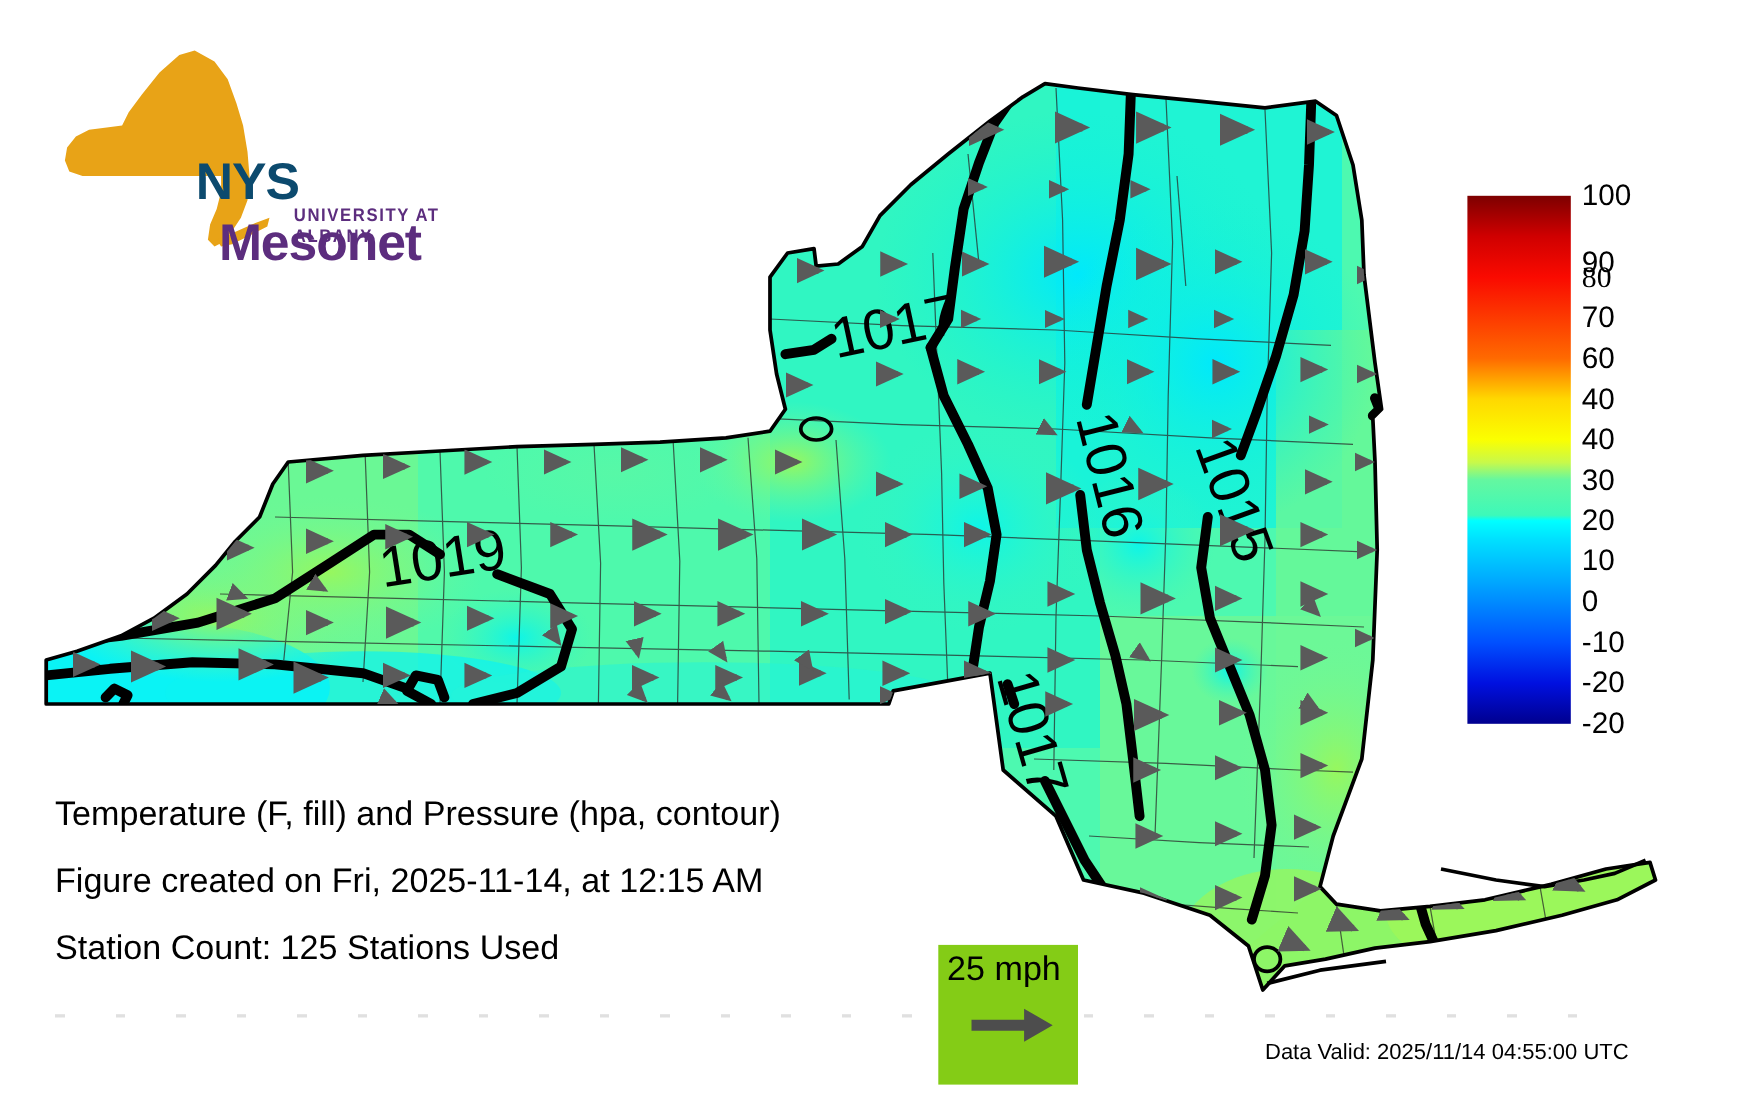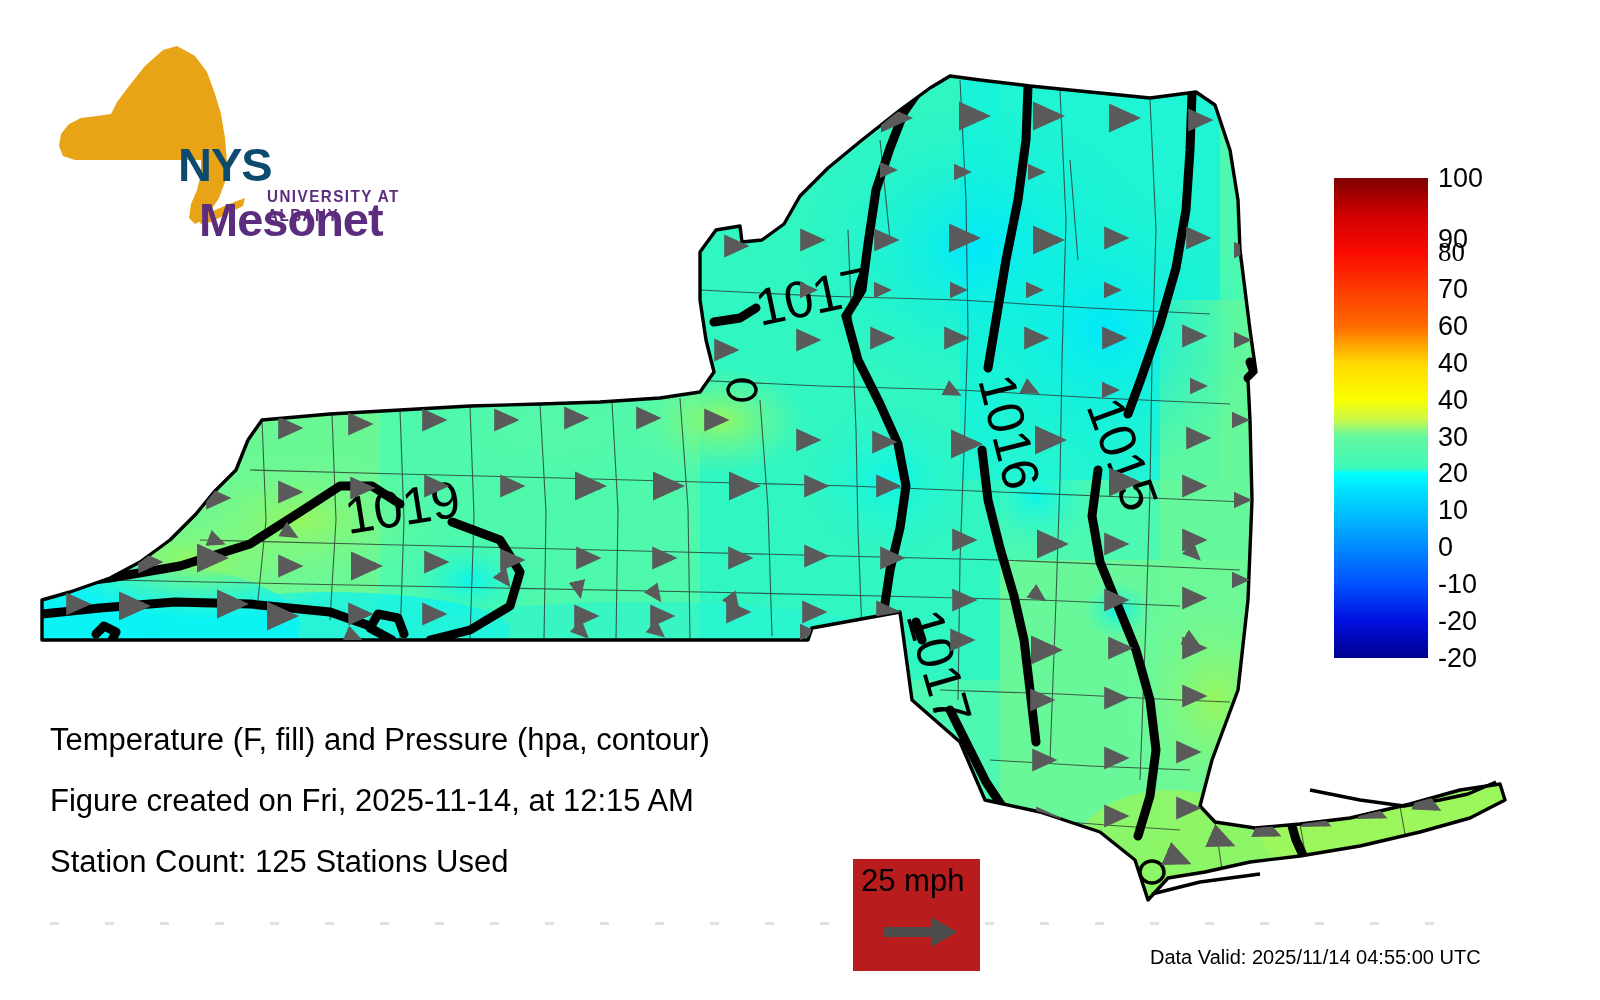--- a/index.html
+++ b/index.html
@@ -45,22 +45,22 @@
              transform:translateY(-50%);text-align:left;}
 
   
   .caption{position:absolute;left:50px;font-size:31px;color:#000;
            font-family:"Liberation Sans",sans-serif;white-space:nowrap;}
   #cap1{top:722px;}
   #cap2{top:783px;}
   #cap3{top:844px;}
 
   
-  #windkey{position:absolute;left:853px;top:859px;width:127px;height:112px;
-           background:#b91c1c;}
+  #windkey{position:absolute;left:853px;top:859px;width:127px;height:127px;
+           background:#84cc16;}
   #windkey-label{position:absolute;left:8px;top:4px;font-size:31px;color:#000;
                  font-family:"Liberation Sans",sans-serif;white-space:nowrap;}
   #windkey-arrow{position:absolute;left:30px;top:56px;}
 
   
   #datavalid{position:absolute;left:1150px;top:946px;font-size:20px;color:#000;
              font-family:"Liberation Sans",sans-serif;white-space:nowrap;}
 
   
   #artifact{position:absolute;left:50px;top:922px;width:1390px;height:3px;

